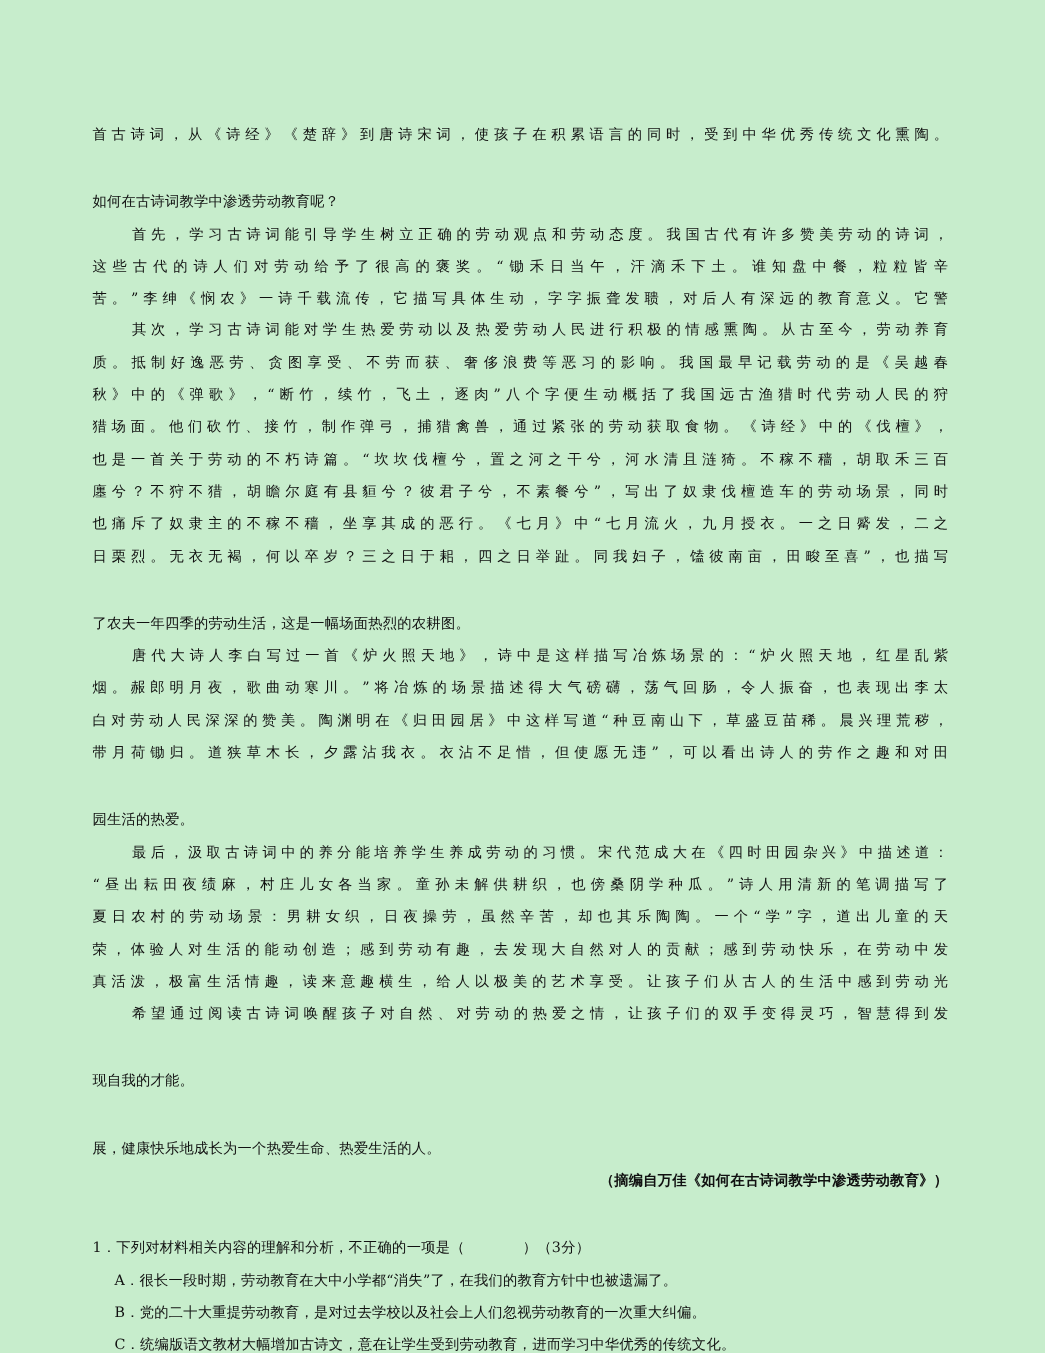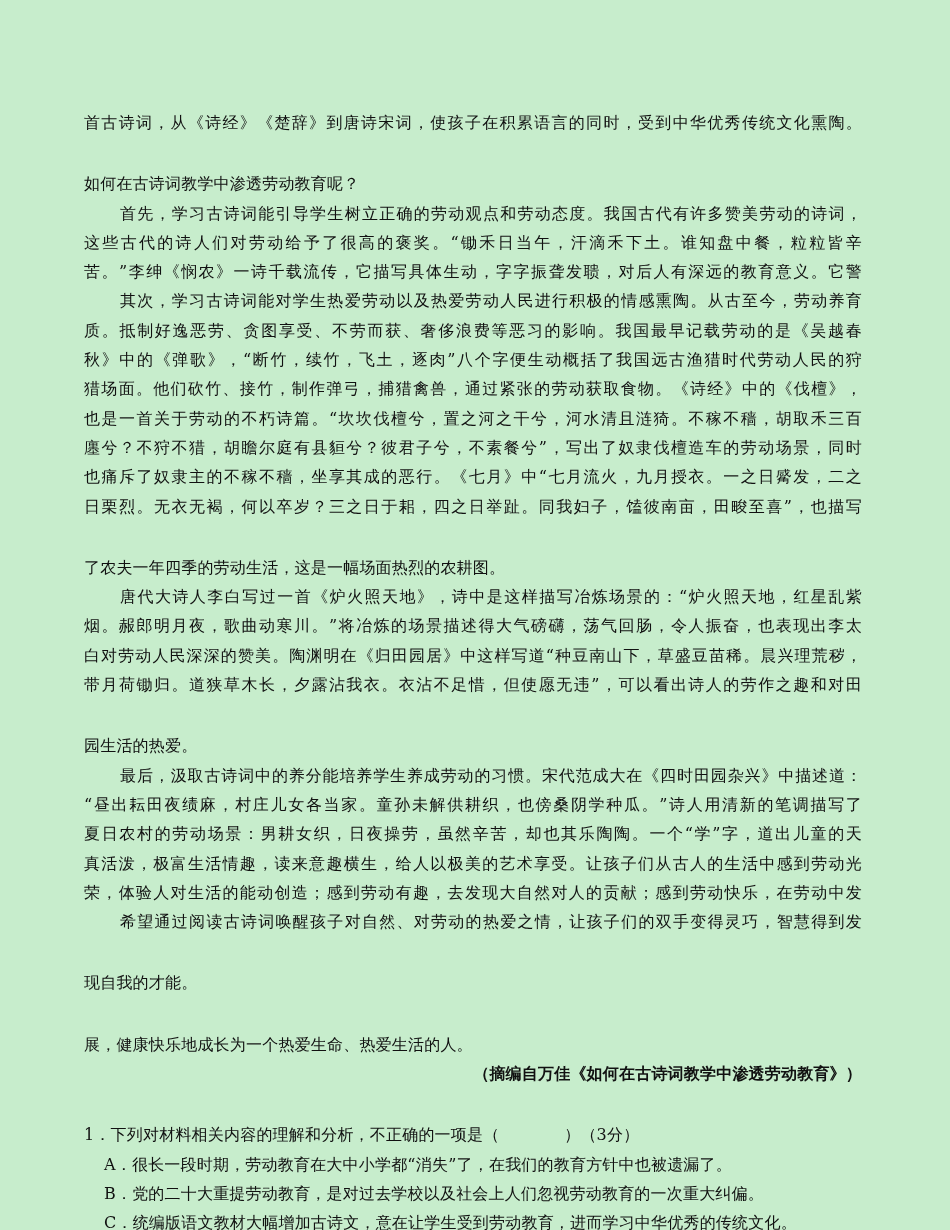--- a/index.html
+++ b/index.html
@@ -12,21 +12,21 @@
     overflow: hidden;
   }
   .page {
     position: absolute;
     left: 84px; top: 108px;
     width: 778px;
   }
   .line {
     height: 29.3px;
     line-height: 29.3px;
-    font-size: 16px;
+    font-size: 13px;
     white-space: nowrap;
     text-align: justify;
     text-align-last: justify;
     letter-spacing: 0.2px;
   }
   .line.last { text-align-last: left; margin-top: 32px; }
   .line.indent { padding-left: 36px; }
   .line.source { text-align: center; text-align-last: right; font-weight: bold; }
   .q { padding-left: 0; }
   .opt { padding-left: 20px; text-align-last: left; }
@@ -51,22 +51,22 @@
       <div class="line">日栗烈。无衣无褐，何以卒岁？三之日于耜，四之日举趾。同我妇子，馌彼南亩，田畯至喜”，也描写</div>
       <div class="line last">了农夫一年四季的劳动生活，这是一幅场面热烈的农耕图。</div>
       <div class="line indent">唐代大诗人李白写过一首《炉火照天地》，诗中是这样描写冶炼场景的：“炉火照天地，红星乱紫</div>
       <div class="line">烟。赧郎明月夜，歌曲动寒川。”将冶炼的场景描述得大气磅礴，荡气回肠，令人振奋，也表现出李太</div>
       <div class="line">白对劳动人民深深的赞美。陶渊明在《归田园居》中这样写道“种豆南山下，草盛豆苗稀。晨兴理荒秽，</div>
       <div class="line">带月荷锄归。道狭草木长，夕露沾我衣。衣沾不足惜，但使愿无违”，可以看出诗人的劳作之趣和对田</div>
       <div class="line last">园生活的热爱。</div>
       <div class="line indent">最后，汲取古诗词中的养分能培养学生养成劳动的习惯。宋代范成大在《四时田园杂兴》中描述道：</div>
       <div class="line">“昼出耘田夜绩麻，村庄儿女各当家。童孙未解供耕织，也傍桑阴学种瓜。”诗人用清新的笔调描写了</div>
       <div class="line">夏日农村的劳动场景：男耕女织，日夜操劳，虽然辛苦，却也其乐陶陶。一个“学”字，道出儿童的天</div>
+      <div class="line">荣，体验人对生活的能动创造；感到劳动有趣，去发现大自然对人的贡献；感到劳动快乐，在劳动中发</div>
       <div class="line">真活泼，极富生活情趣，读来意趣横生，给人以极美的艺术享受。让孩子们从古人的生活中感到劳动光</div>
-      <div class="line">荣，体验人对生活的能动创造；感到劳动有趣，去发现大自然对人的贡献；感到劳动快乐，在劳动中发</div>
       <div class="line indent">希望通过阅读古诗词唤醒孩子对自然、对劳动的热爱之情，让孩子们的双手变得灵巧，智慧得到发</div>
       <div class="line last">现自我的才能。</div>
       <div class="line last">展，健康快乐地成长为一个热爱生命、热爱生活的人。</div>
     </div>
   <div class="line source">（摘编自万佳《如何在古诗词教学中渗透劳动教育》）</div>
   <div class="line last q">1．下列对材料相关内容的理解和分析，不正确的一项是（　　　　）（3分）</div>
   <div class="line opt">
     <span>A．</span><span>很长一段时期，劳动教育在大中小学都“消失”了，在我们的教育方针中也被遗漏了。</span>
   </div>
   <div class="line opt">

